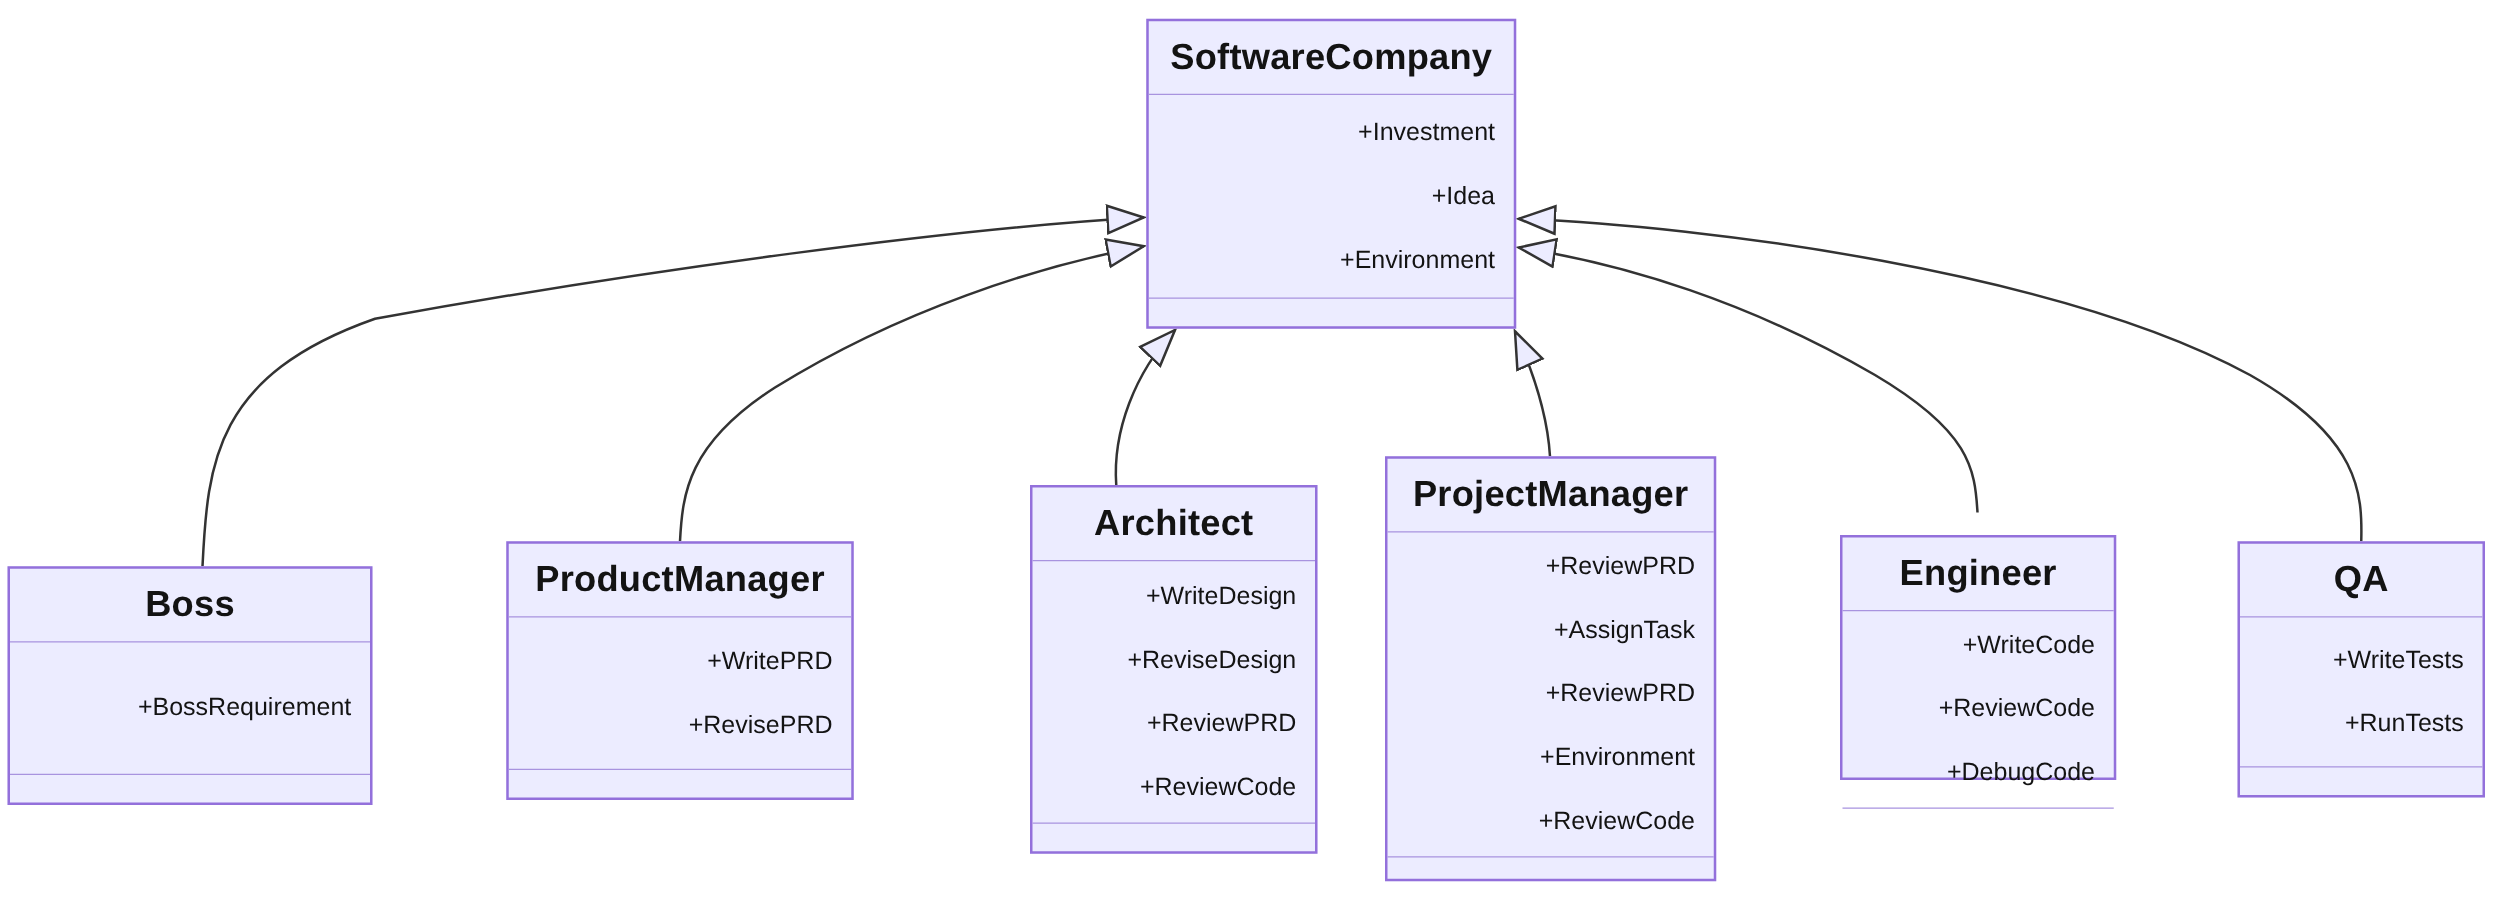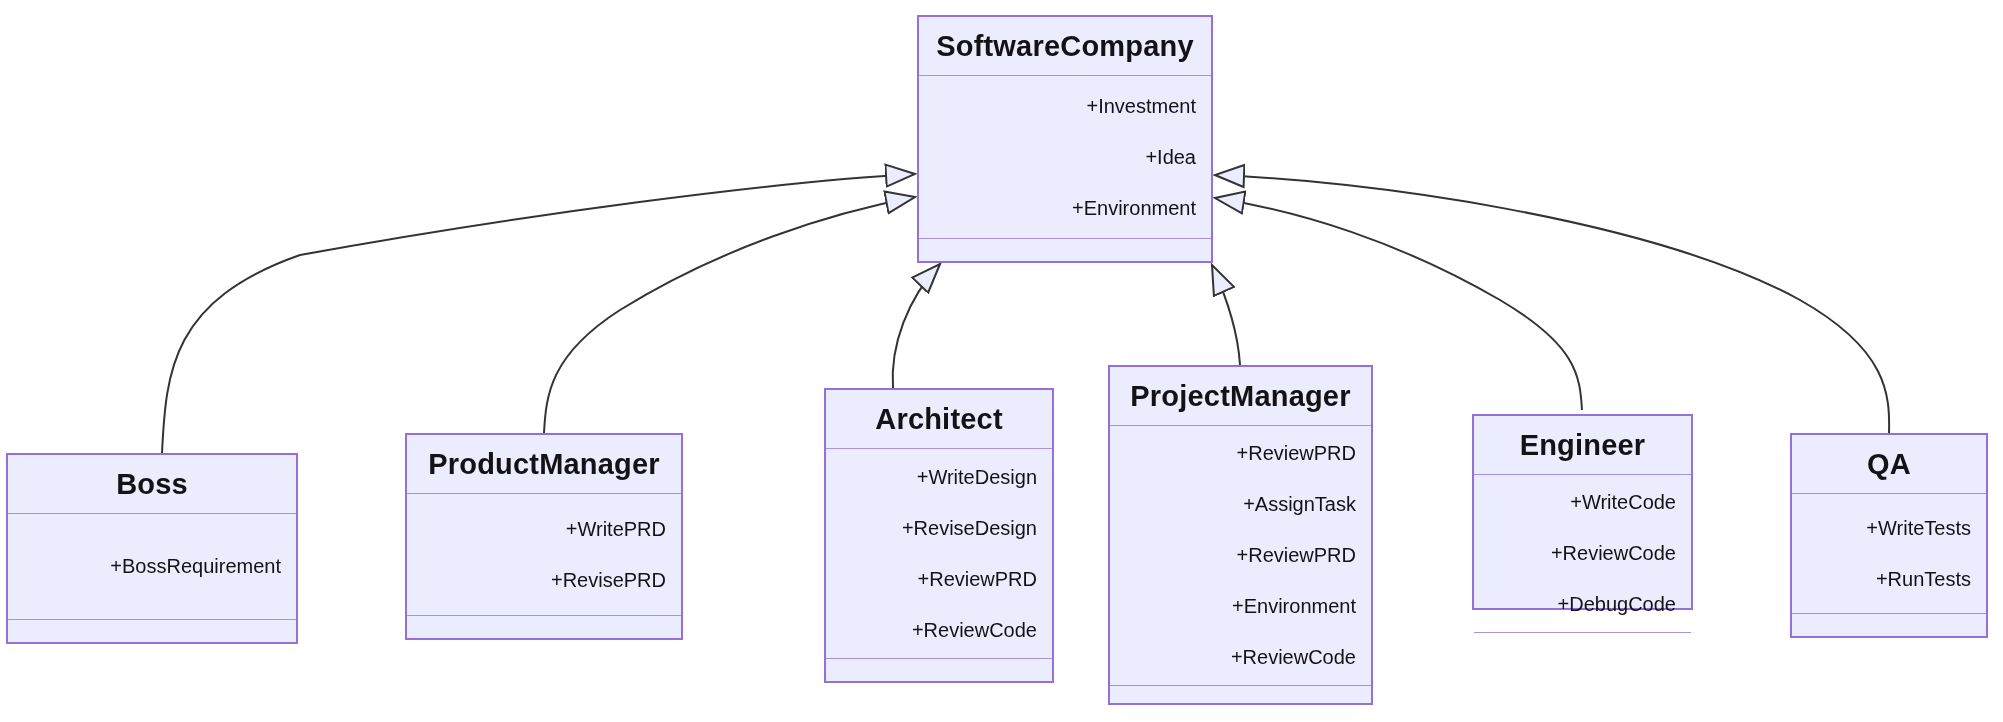--- a/index.html
+++ b/index.html
@@ -90,21 +90,21 @@
     <div class="class-attrs">
       <div class="attr">+ReviewPRD</div>
       <div class="attr">+AssignTask</div>
       <div class="attr">+ReviewPRD</div>
       <div class="attr">+Environment</div>
       <div class="attr">+ReviewCode</div>
     </div>
     <div class="class-methods"></div>
   </div>
 
-  <div class="class-box" style="left:1472px;top:414px;width:221px;height:196px">
+  <div class="class-box" style="left:1472px;top:428px;width:221px;height:196px">
     <div class="class-title">Engineer</div>
     <div class="class-attrs">
       <div class="attr">+WriteCode</div>
       <div class="attr">+ReviewCode</div>
       <div class="attr">+DebugCode</div>
     </div>
     <div class="class-methods"></div>
   </div>
 
   <div class="class-box" style="left:1790px;top:433px;width:198px;height:205px">

